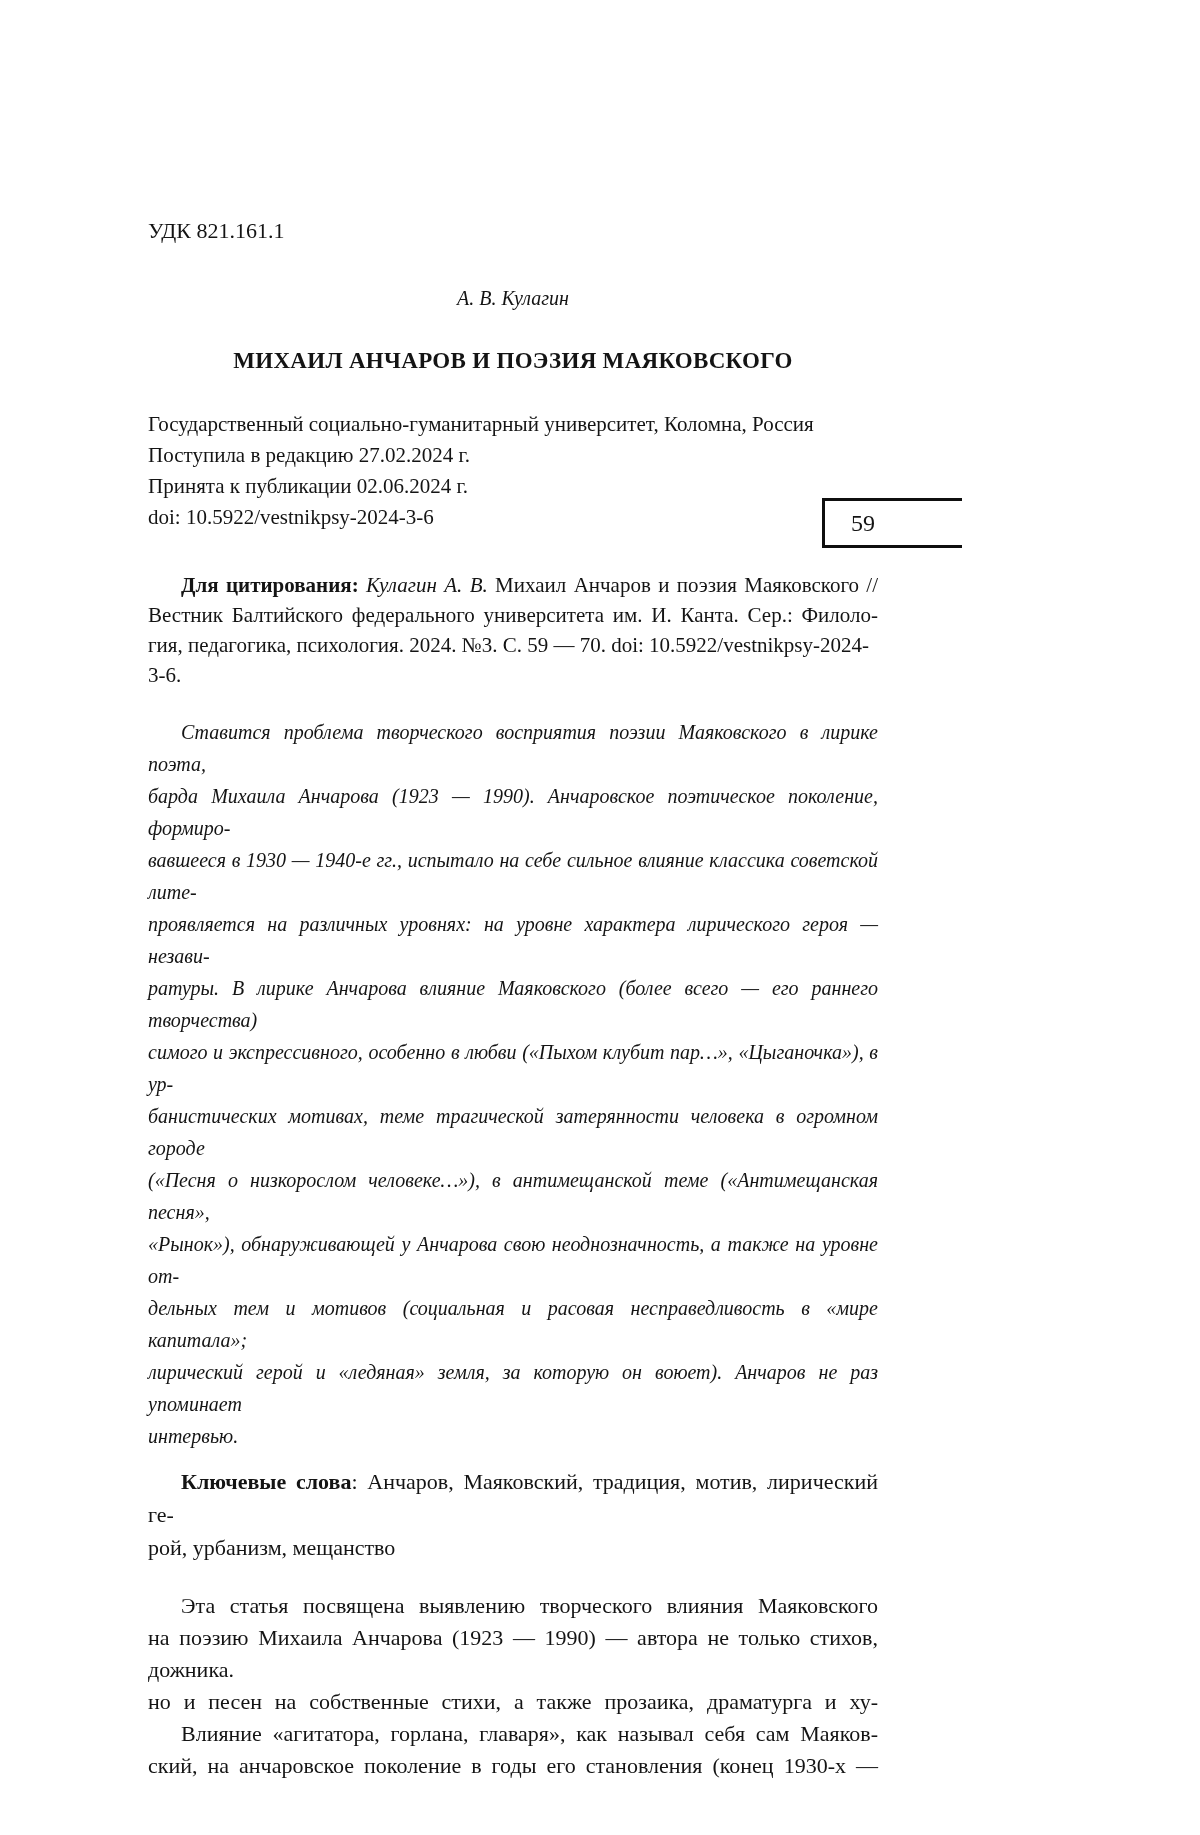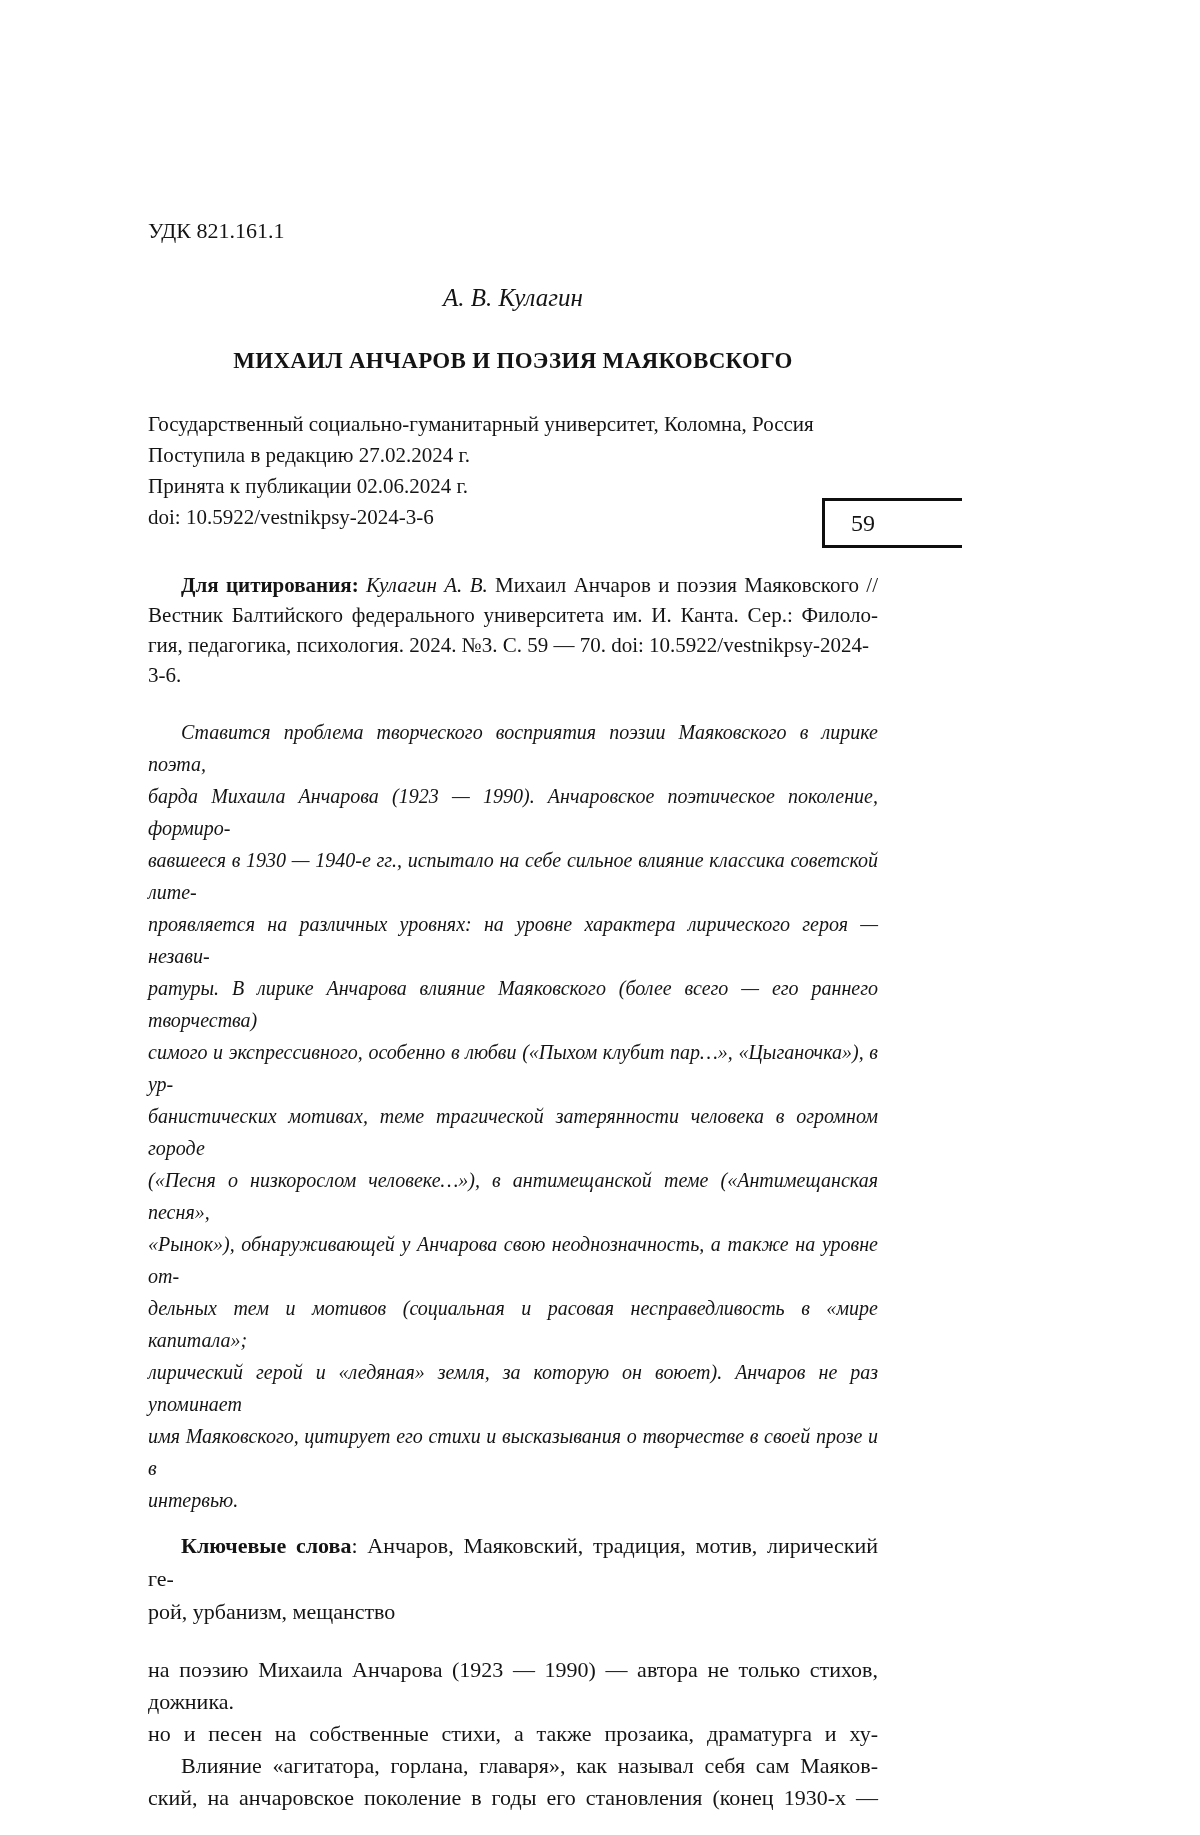--- a/index.html
+++ b/index.html
@@ -16,21 +16,21 @@
     position: absolute;
     left: 148px;
     top: 218px;
     width: 730px;
   }
   .udc { font-size: 22px; line-height: 26px; }
   .author {
     margin-top: 40px;
     text-align: center;
     font-style: italic;
-    font-size: 25px;
+    font-size: 20px;
     line-height: 28px;
   }
   .title {
     margin: 34px 0 0 0;
     text-align: center;
     font-weight: bold;
     font-size: 23px;
     line-height: 30px;
     letter-spacing: 0.3px;
   }
@@ -99,30 +99,30 @@
         <div class="line jl">барда Михаила Анчарова (1923 — 1990). Анчаровское поэтическое поколение, формиро-</div>
         <div class="line jl">вавшееся в 1930 — 1940-е гг., испытало на себе сильное влияние классика советской лите-</div>
         <div class="line jl">проявляется на различных уровнях: на уровне характера лирического героя — незави-</div>
         <div class="line jl">ратуры. В лирике Анчарова влияние Маяковского (более всего — его раннего творчества)</div>
         <div class="line jl">симого и экспрессивного, особенно в любви («Пыхом клубит пар…», «Цыганочка»), в ур-</div>
         <div class="line jl">банистических мотивах, теме трагической затерянности человека в огромном городе</div>
         <div class="line jl">(«Песня о низкорослом человеке…»), в антимещанской теме («Антимещанская песня»,</div>
         <div class="line jl">«Рынок»), обнаруживающей у Анчарова свою неоднозначность, а также на уровне от-</div>
         <div class="line jl">дельных тем и мотивов (социальная и расовая несправедливость в «мире капитала»;</div>
         <div class="line jl">лирический герой и «ледяная» земля, за которую он воюет). Анчаров не раз упоминает</div>
-        <div class="line jl">имя Маяковского, цитирует его стихи и высказывания о творчестве в своей прозе и в</div>
         <div class="line">интервью.</div>
       </div>
 
     <div class="keywords">
       <div class="line jl ind"><span class="b">Ключевые слова</span><span>: Анчаров, Маяковский, традиция, мотив, лирический ге-</span></div>
       <div class="line">рой, урбанизм, мещанство</div>
     </div>
 
     <div class="body-par first">
+        <div class="line jl ind">Эта статья посвящена выявлению творческого влияния Маяковского</div>
         <div class="line jl">на поэзию Михаила Анчарова (1923 — 1990) — автора не только стихов,</div>
         <div class="line">дожника.</div>
         <div class="line jl">но и песен на собственные стихи, а также прозаика, драматурга и ху-</div>
       </div>
 
     <div class="body-par">
         <div class="line jl ind">Влияние «агитатора, горлана, главаря», как называл себя сам Маяков-</div>
         <div class="line jl">ский, на анчаровское поколение в годы его становления (конец 1930-х —</div>
       </div>
 

